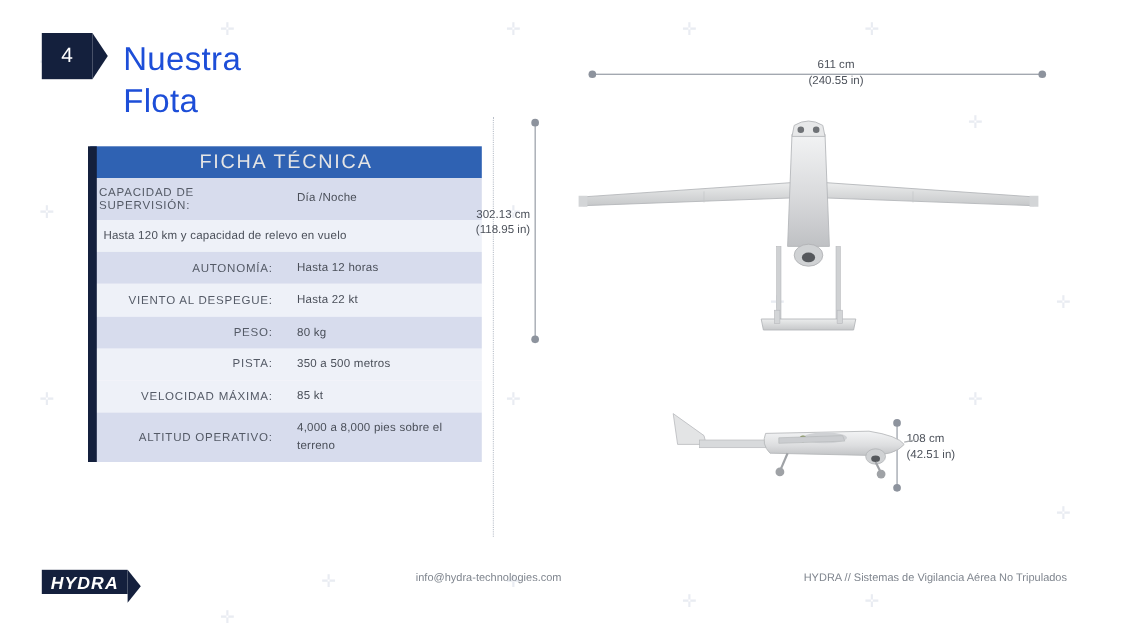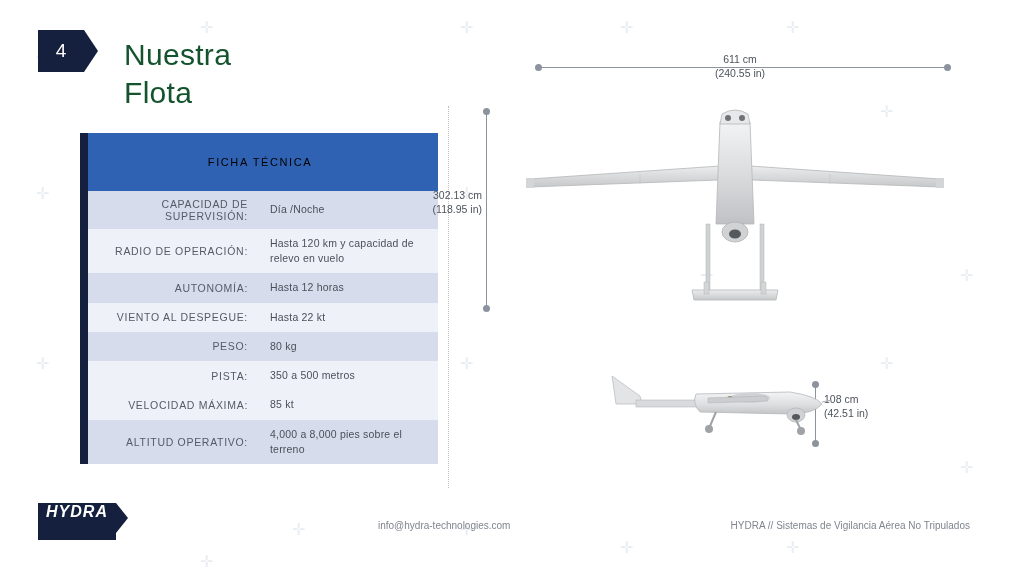--- a/index.html
+++ b/index.html
@@ -53,63 +53,61 @@
     height: 0;
     border-top: 21px solid transparent;
     border-bottom: 21px solid transparent;
     border-left: 14px solid #14203d;
   }
   .title {
     position: absolute;
     left: 112px;
     top: 36px;
     font-size: 30px;
-    color: #14532d;
+    color: #1d4ed8;
     font-weight: 400;
     line-height: 1.28;
     letter-spacing: 0.3px;
-    margin-left: 12px;
   }
 
   
   .spec-wrap {
     position: absolute;
     left: 82px;
     top: 133px;
     width: 356px;
   }
   .spec-wrap::before { 
     content: "";
     position: absolute;
     left: -2px;
     top: 0;
     width: 8px;
     height: 100%;
     background: #14203d;
   }
   .spec-head {
     background: #2f62b3;
-    color: #000000;
+    color: #e5e5e5;
     text-align: center;
-    font-size: 11px;
+    font-size: 18px;
     letter-spacing: 1.6px;
-    padding: 23px 0;
+    padding: 4px 0;
   }
   .spec-row {
     display: flex;
     align-items: stretch;
     min-height: 29px;
   }
   .spec-row.alt { background: #d7dced; }
   .spec-row.plain { background: #eef1f8; }
   .spec-label {
     width: 176px;
     box-sizing: border-box;
     padding: 7px 10px 7px 8px;
-    text-align: right;
     font-size: 10.5px;
     color: #545a66;
     letter-spacing: 0.7px;
     display: flex;
     align-items: center;
     justify-content: flex-end;
   }
   .spec-value {
     flex: 1;
     box-sizing: border-box;
@@ -167,29 +165,29 @@
     width: 235px;
     height: 80px;
   }
 
   
   .footer-logo {
     position: absolute;
     left: 38px;
     bottom: 32px;
     width: 78px;
-    height: 37px;
+    height: 22px;
     background: #14203d;
     color: #ffffff;
     font-size: 16px;
     font-style: italic;
     font-weight: bold;
     letter-spacing: 1px;
     display: flex;
-    align-items: flex-start;
+    align-items: flex-end;
     justify-content: center;
   }
   .footer-logo::after {
     content: "";
     position: absolute;
     left: 78px;
     top: 0;
     width: 0;
     height: 0;
     border-top: 15px solid transparent;
@@ -247,21 +245,20 @@
   </div>
 
   <div class="spec-wrap">
     <div class="spec-head">FICHA TÉCNICA</div>
     <div id="spec-rows">
         <div class="spec-row alt">
           <div class="spec-label">CAPACIDAD DE SUPERVISIÓN:</div>
           <div class="spec-value">Día /Noche</div>
         </div>
         <div class="spec-row plain">
-          <div class="spec-label">RADIO DE OPERACIÓN:</div>
           <div class="spec-value">Hasta 120 km y capacidad de relevo en vuelo</div>
         </div>
         <div class="spec-row alt">
           <div class="spec-label">AUTONOMÍA:</div>
           <div class="spec-value">Hasta 12 horas</div>
         </div>
         <div class="spec-row plain">
           <div class="spec-label">VIENTO AL DESPEGUE:</div>
           <div class="spec-value">Hasta 22 kt</div>
         </div>
@@ -282,21 +279,21 @@
           <div class="spec-value">4,000 a 8,000 pies sobre el terreno</div>
         </div>
       </div>
   </div>
 
   <div class="divider"></div>
 
   <div class="dim-dot" style="left:535px; top:64px;"></div>
   <div class="dim-line" style="left:540px; top:67px; width:410px; height:1px;"></div>
   <div class="dim-dot" style="left:944px; top:64px;"></div>
-  <div class="dim-label" style="left:680px; top:52px; width:120px;">611 cm
+  <div class="dim-label" style="left:700px; top:52px; width:120px;">611 cm
 (240.55 in)</div>
 
   <div class="dim-dot" style="left:483px; top:108px;"></div>
   <div class="dim-line" style="left:486px; top:113px; width:1px; height:195px;"></div>
   <div class="dim-dot" style="left:483px; top:305px;"></div>
   <div class="dim-label" style="left:396px; top:188px; width:86px; text-align:right;">302.13 cm
 (118.95 in)</div>
 
   <div class="dim-dot" style="left:812px; top:381px;"></div>
   <div class="dim-line" style="left:815px; top:386px; width:1px; height:57px;"></div>

